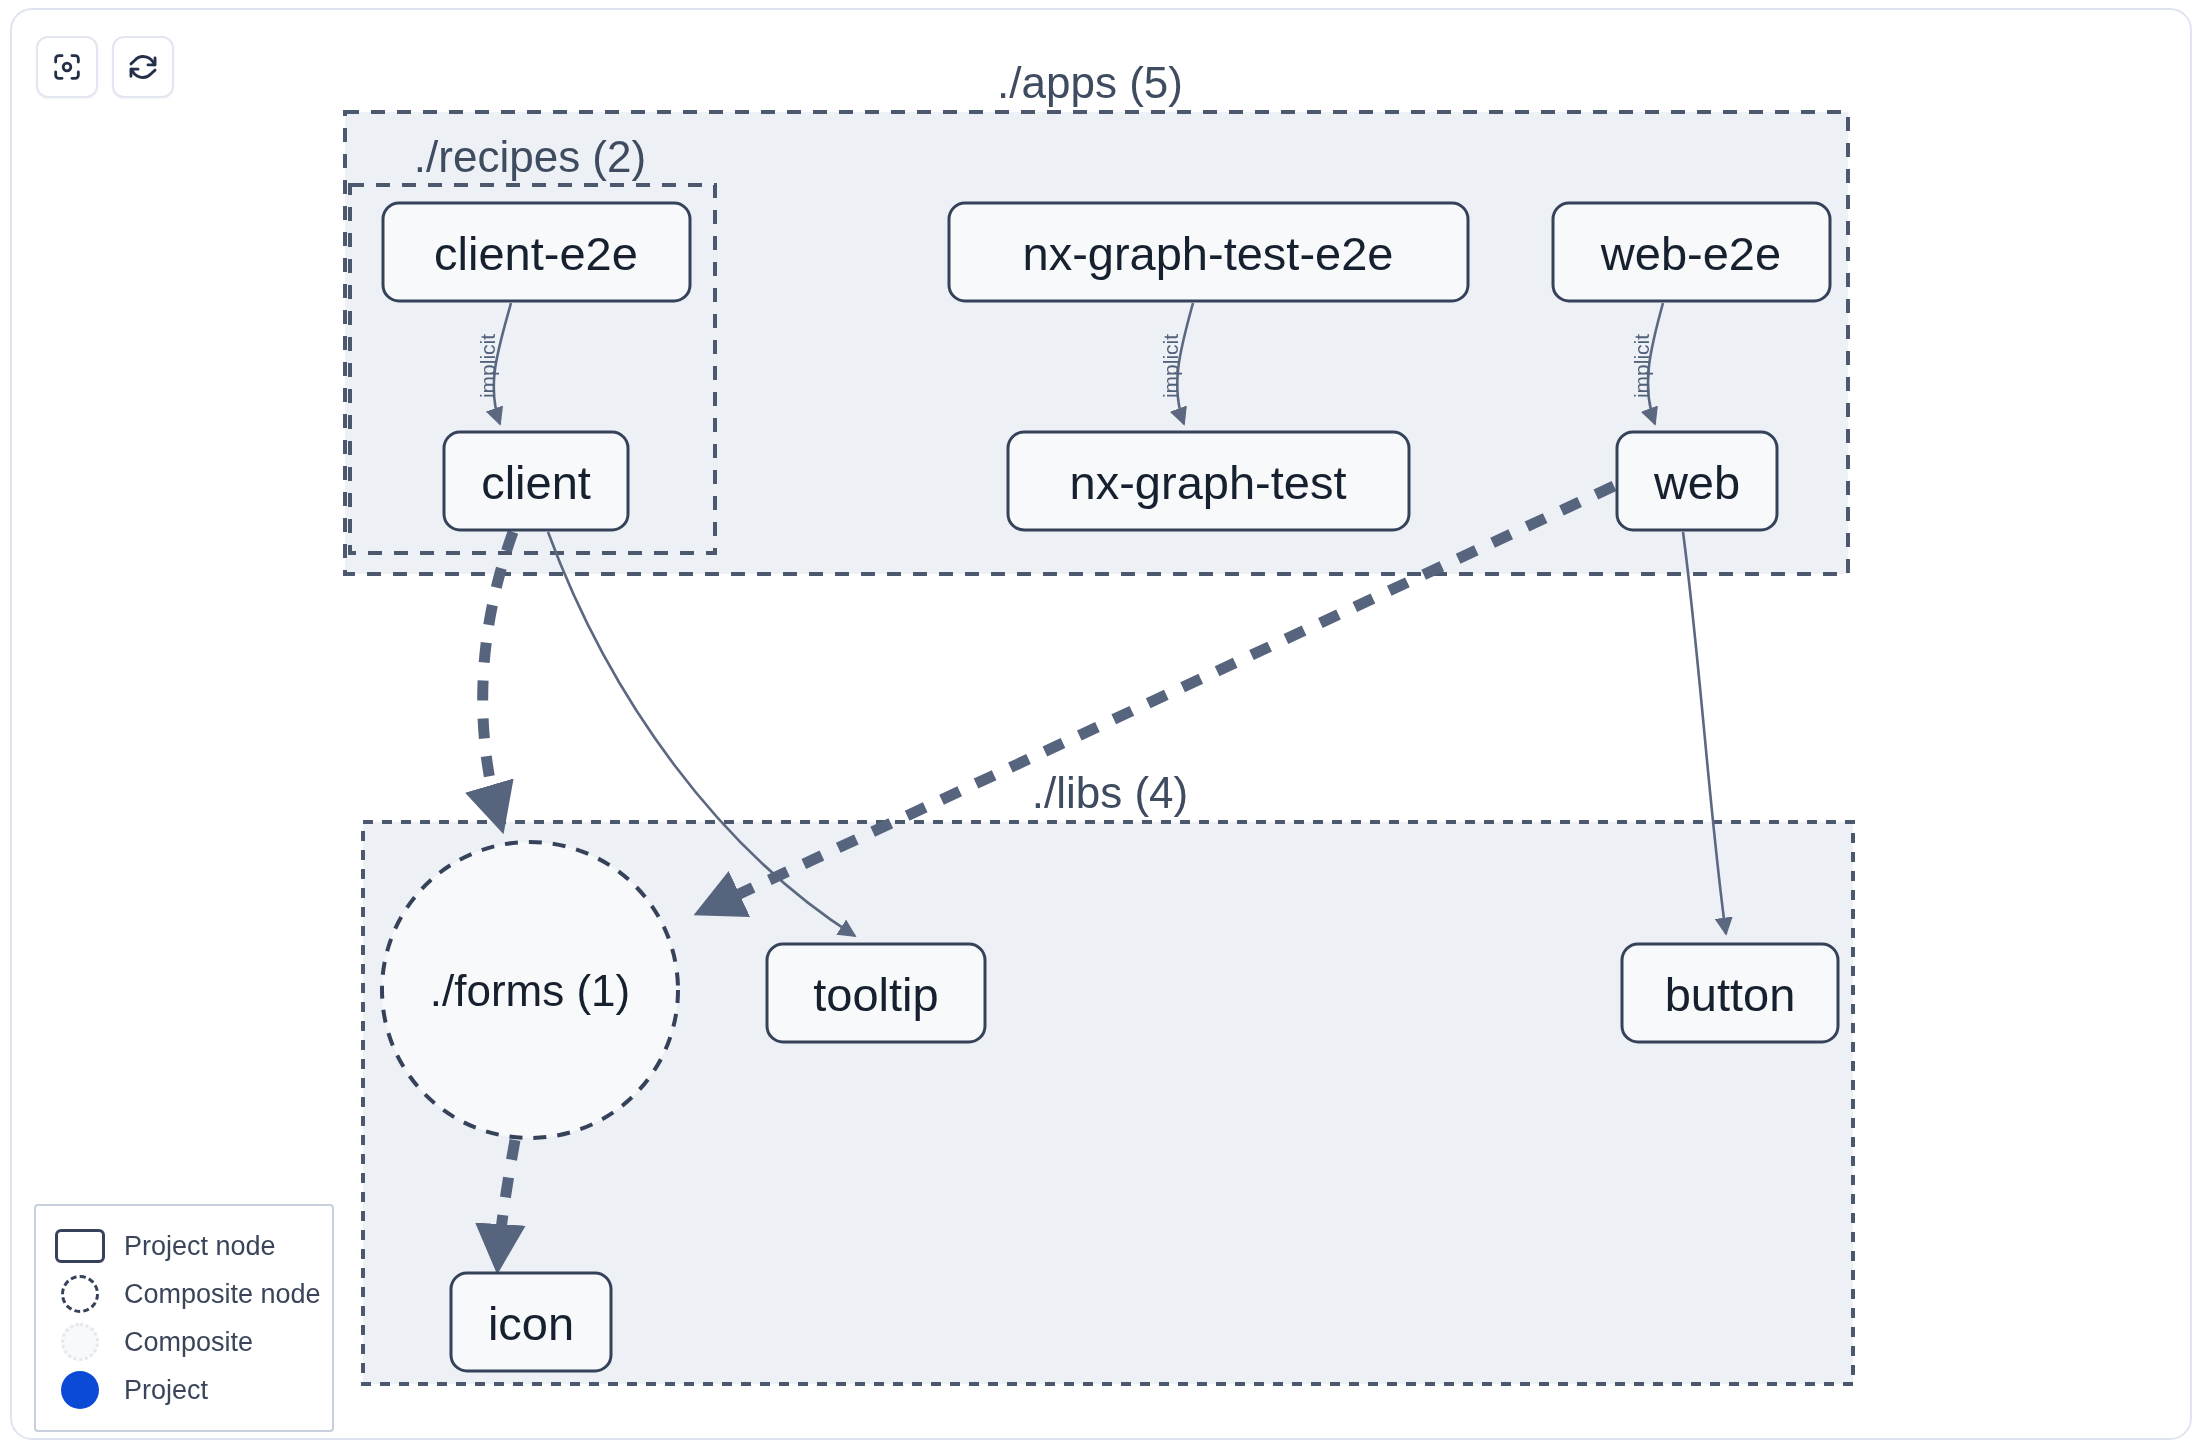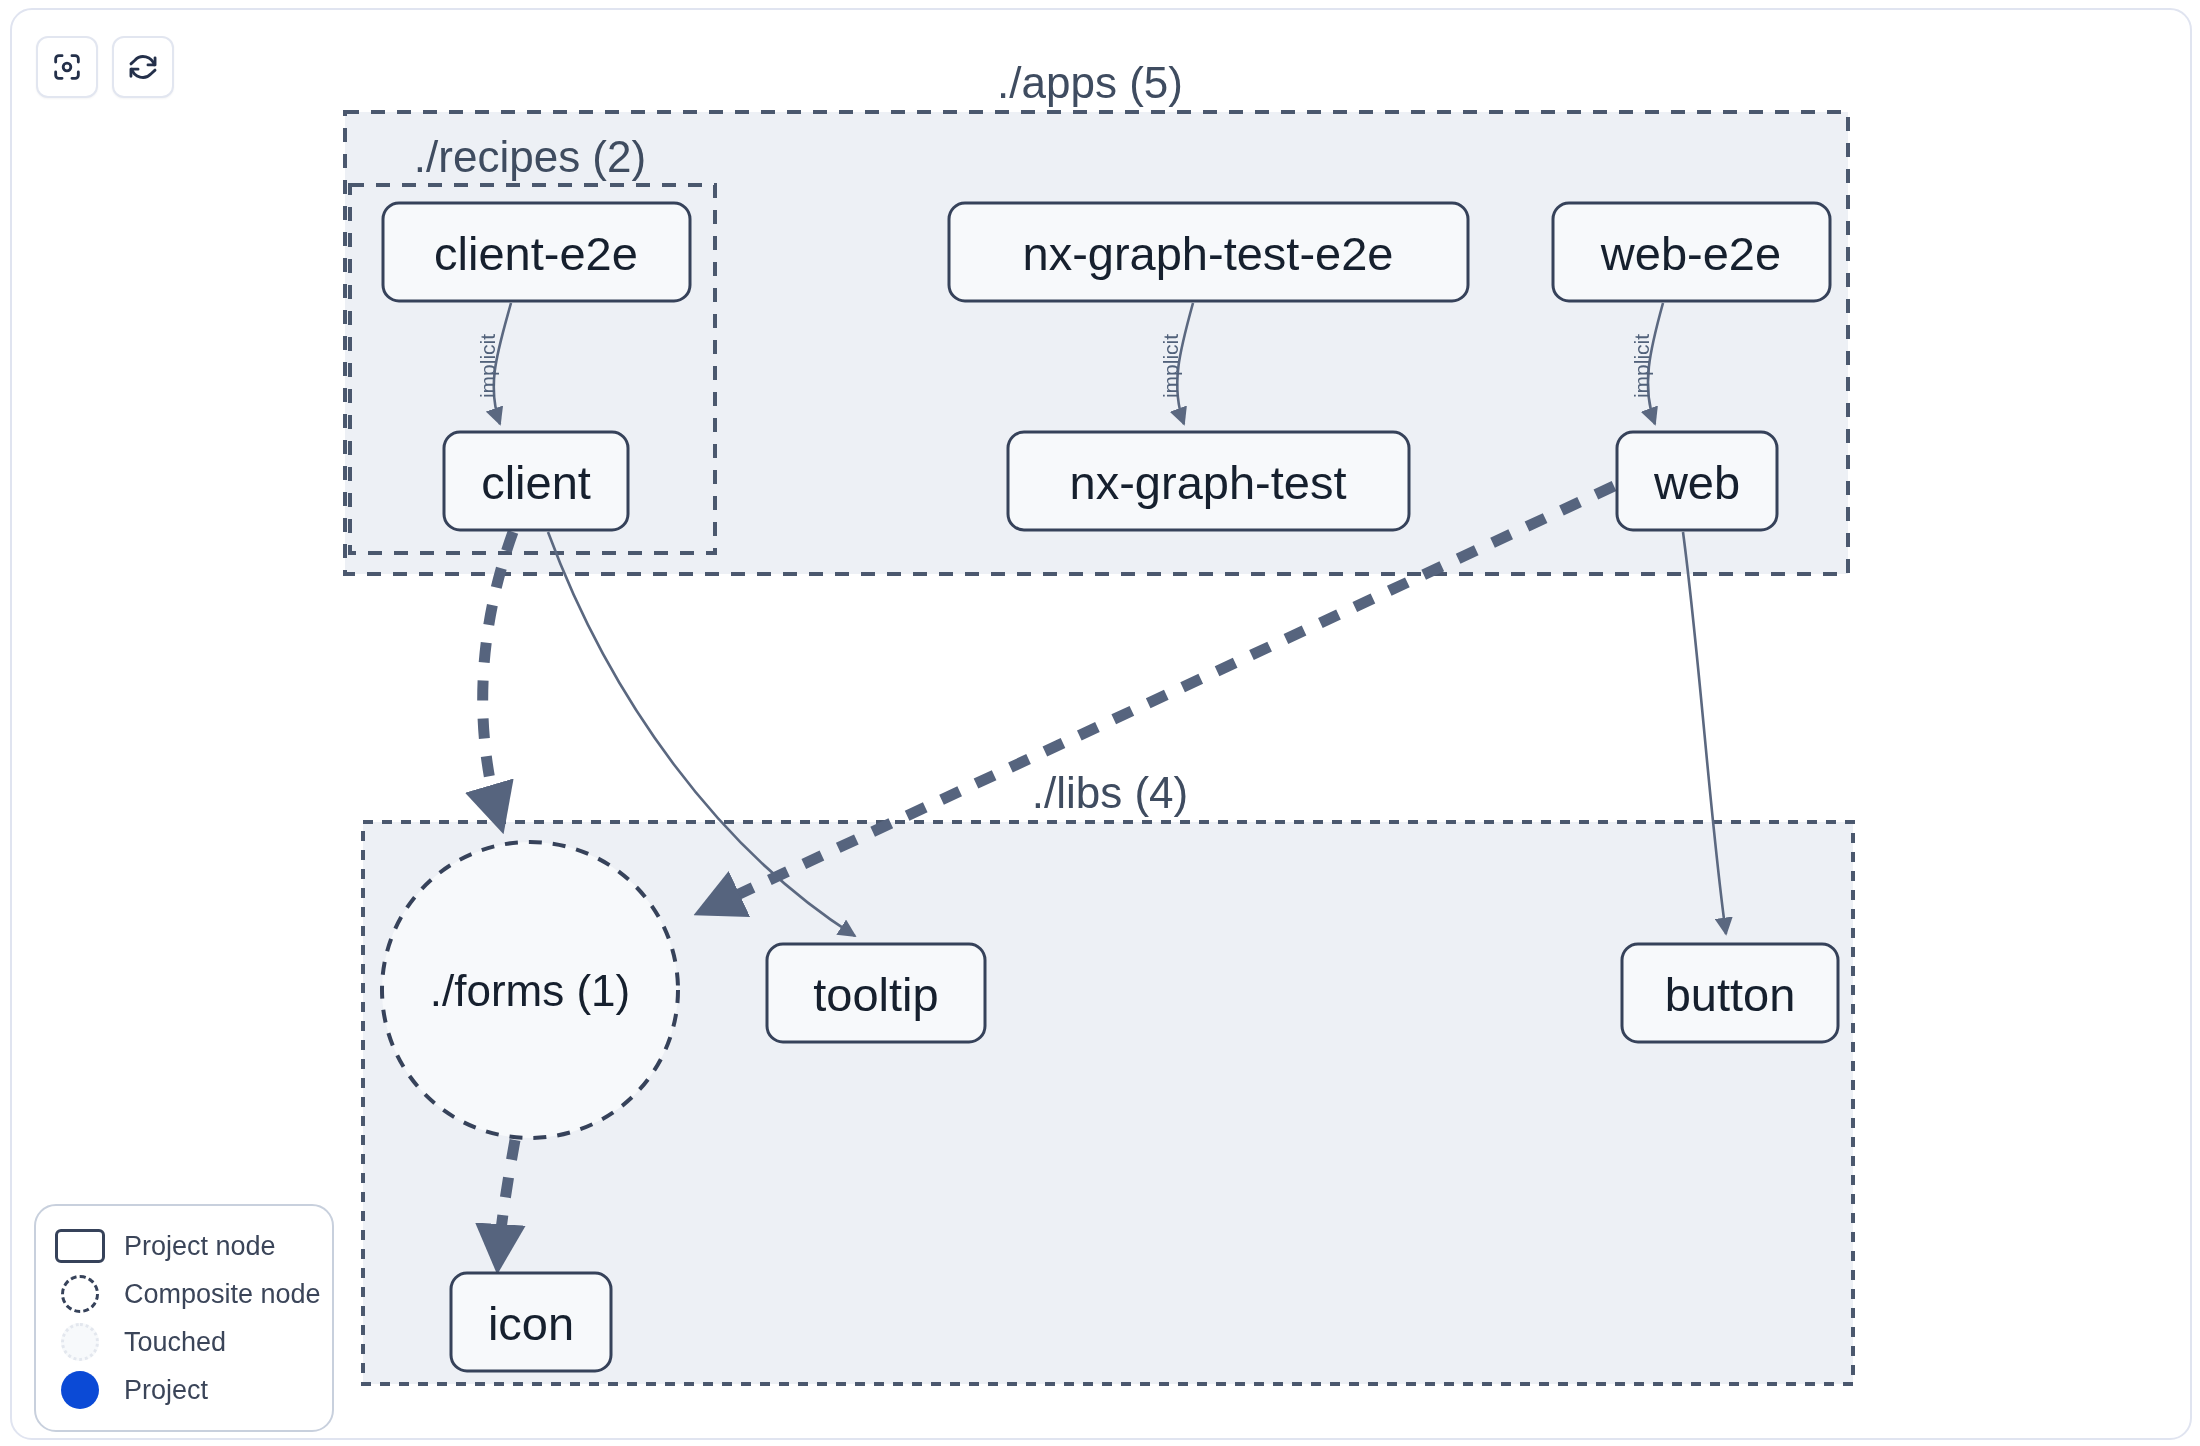--- a/index.html
+++ b/index.html
@@ -77,21 +77,21 @@
     fill: #16202e;
     text-anchor: middle;
     dominant-baseline: central;
   }
   
   .legend {
     position: absolute;
     left: 34px; top: 1204px;
     width: 300px;
     border: 2px solid #c8d0dd;
-    border-radius: 22px;
+    border-radius: 4px;
     background: #ffffff;
     padding: 16px 18px 16px 16px;
     z-index: 35;
   }
   .legend-row {
     display: flex; align-items: center;
     height: 48px;
     gap: 16px;
   }
   .legend-swatch {
@@ -287,21 +287,21 @@
     <div class="legend-row">
       <span class="legend-swatch">
           <span class="sw-composite"></span>
         </span>
       <span class="legend-text">Composite node</span>
     </div>
     <div class="legend-row">
       <span class="legend-swatch">
           <span class="sw-affected"></span>
         </span>
-      <span class="legend-text">Touched</span>
+      <span class="legend-text">Composite</span>
     </div>
     <div class="legend-row">
       <span class="legend-swatch">
           <span class="sw-touched"></span>
         </span>
       <span class="legend-text">Project</span>
     </div>
   </div>
 
 </div>

